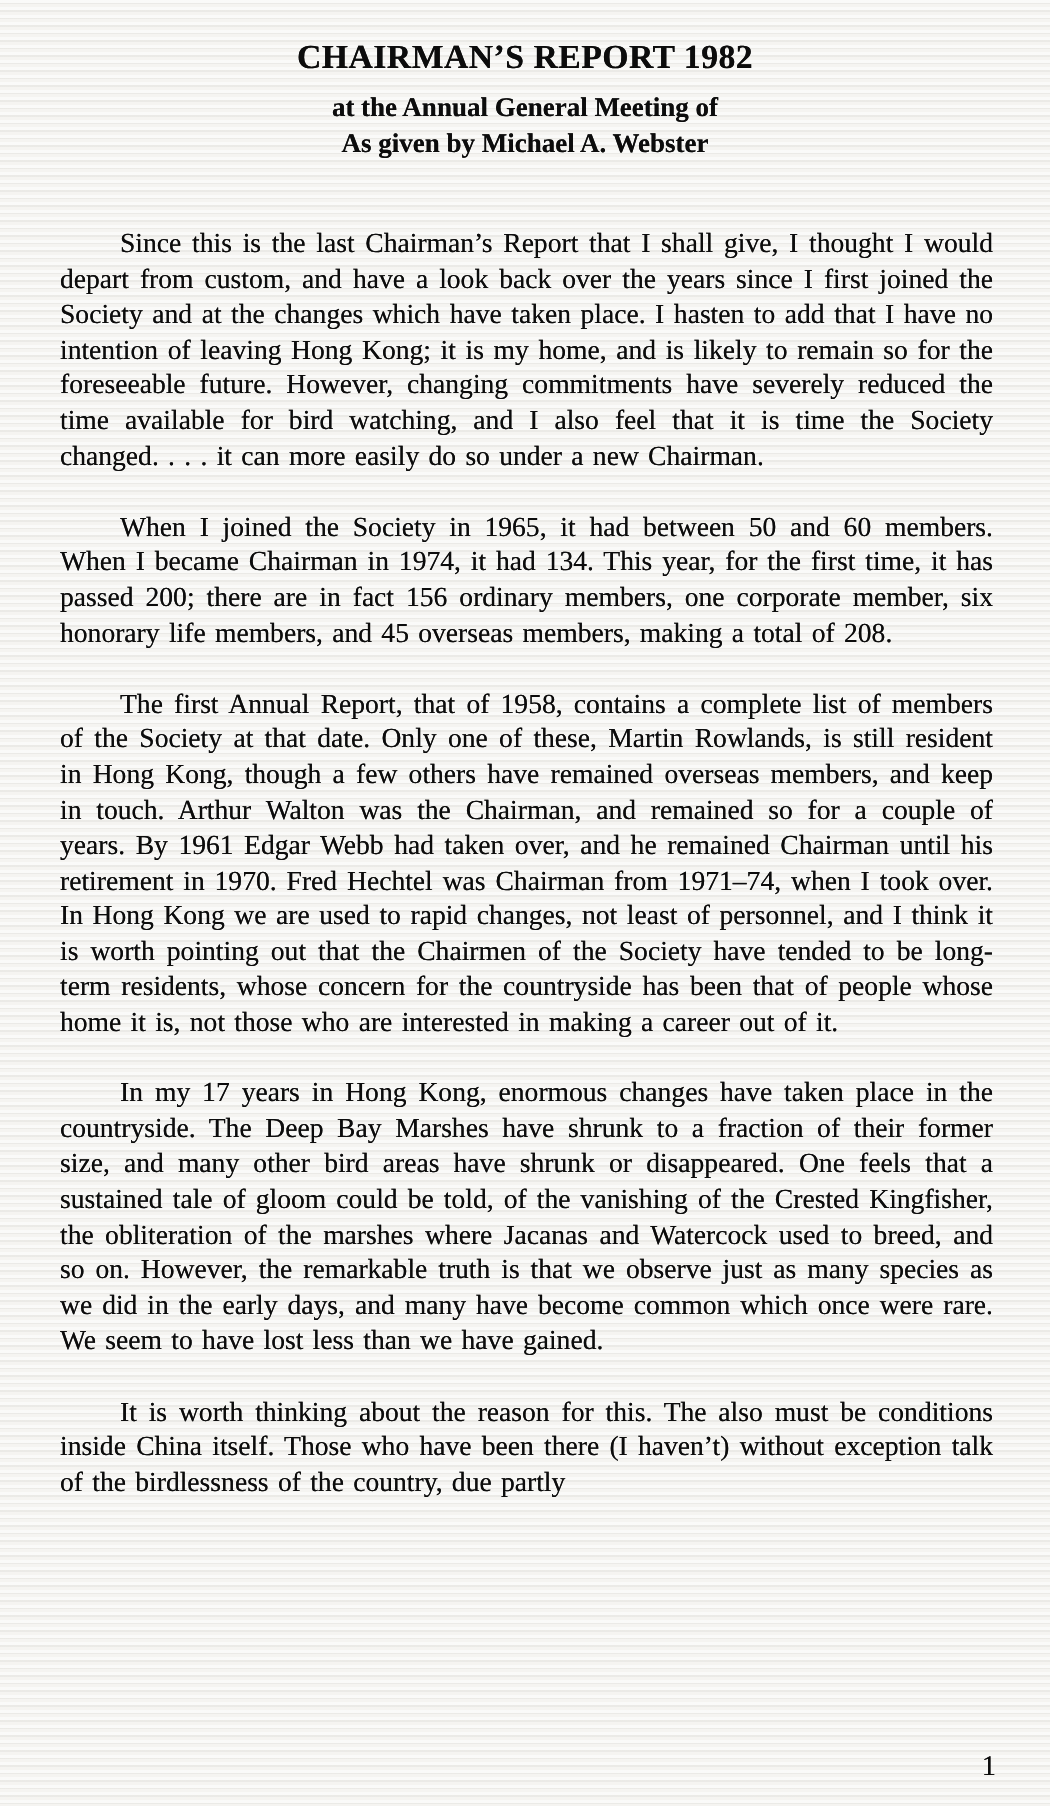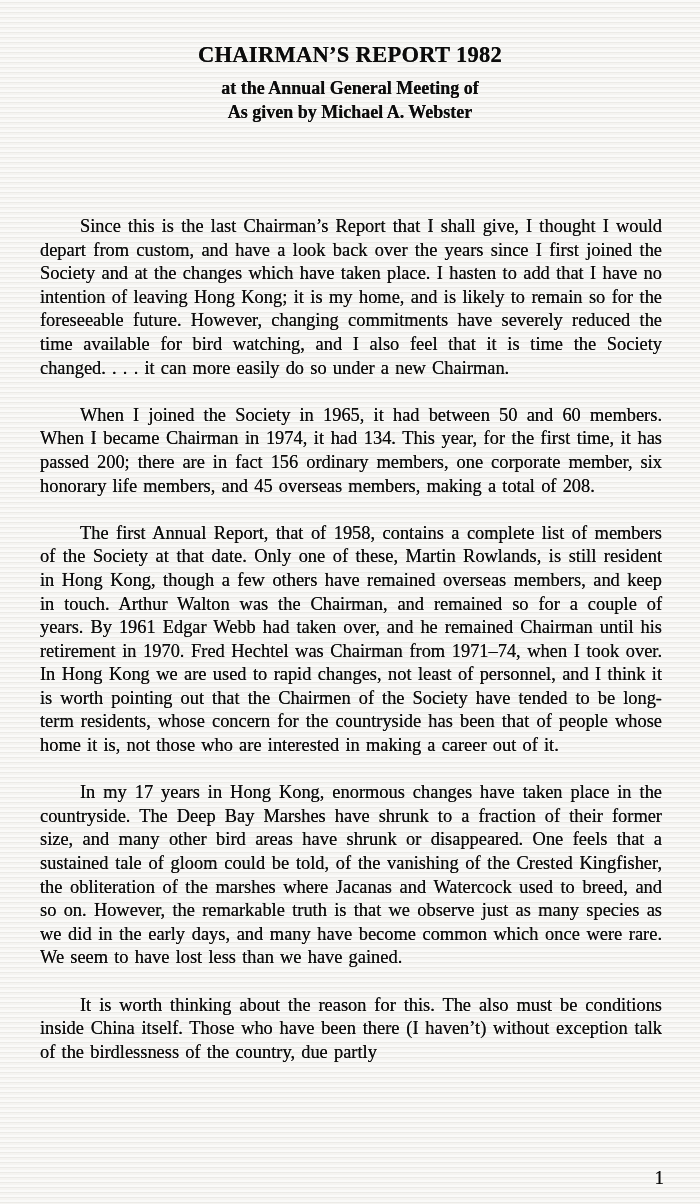--- a/index.html
+++ b/index.html
@@ -19,39 +19,38 @@
     background-image: repeating-linear-gradient(
       180deg,
       rgba(255,255,255,0.55) 0px, rgba(255,255,255,0.55) 2px,
       rgba(175,175,168,0.14) 2px, rgba(175,175,168,0.14) 3px,
       rgba(255,255,255,0.0) 3px, rgba(255,255,255,0.0) 5px
     );
     font-family: "Liberation Serif", "DejaVu Serif", serif;
     color: #0c0c0c;
   }
   .title-block {
-    padding-top: 42px;
+    padding-top: 25px;
     text-align: center;
   }
   .doc-title {
     margin: 0 0 9px 0;
     font-size: 22.5px;
     font-weight: 700;
     letter-spacing: 0.3px;
     text-shadow: 0 0 0.4px rgba(0,0,0,0.85);
   }
   .subtitle-line {
     font-size: 18px;
     font-weight: 700;
     line-height: 23.5px;
     text-shadow: 0 0 0.35px rgba(0,0,0,0.8);
   }
   .body-text {
     padding: 44px 38px 0 40px;
-    margin-top: 47px;
   }
   .body-text p {
     margin: 0;
     font-size: 18.4px;
     line-height: 23.6px;
     text-align: justify;
     text-indent: 40px;
     word-spacing: 1.6px;
     text-shadow: 0 0 0.35px rgba(0,0,0,0.8);
   }

